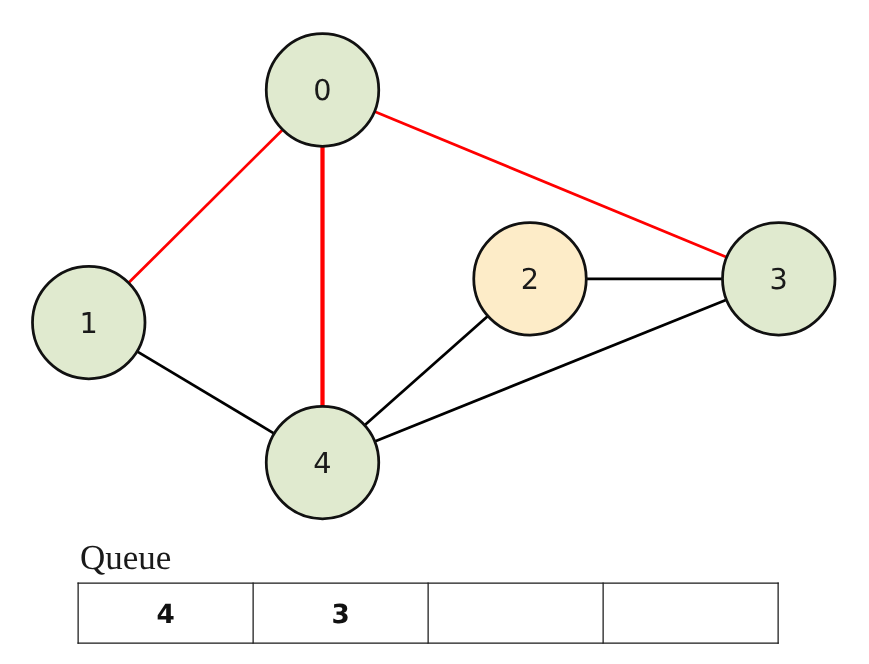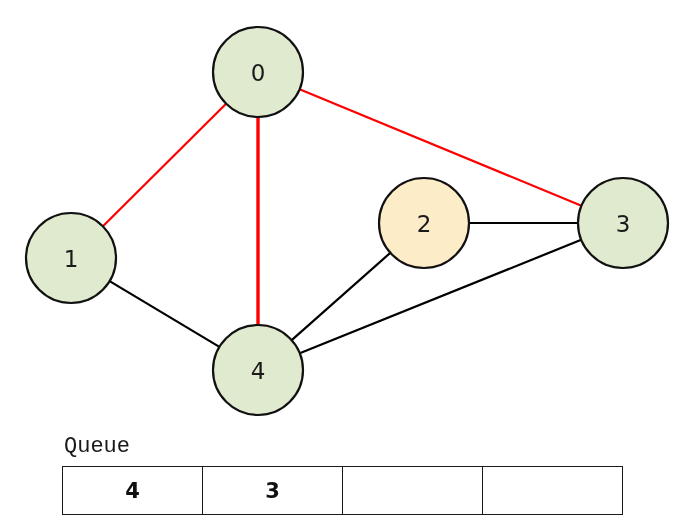--- a/index.html
+++ b/index.html
@@ -39,22 +39,22 @@
     fill: #1a1a1a;
     text-anchor: middle;
     dominant-baseline: central;
   }
   .queue-wrap {
     position: absolute;
     left: 62px;
     top: 434px;
   }
   .queue-title {
-    font-family: Liberation Mono, monospace;
-    font-size: 22px;
+    font-family: Liberation Serif, serif;
+    font-size: 28px;
     color: #1a1a1a;
     line-height: 26px;
     margin: 0 0 6px 2px;
     white-space: nowrap;
   }
   .queue-table {
     border-collapse: collapse;
     table-layout: fixed;
     width: 556px;
   }

